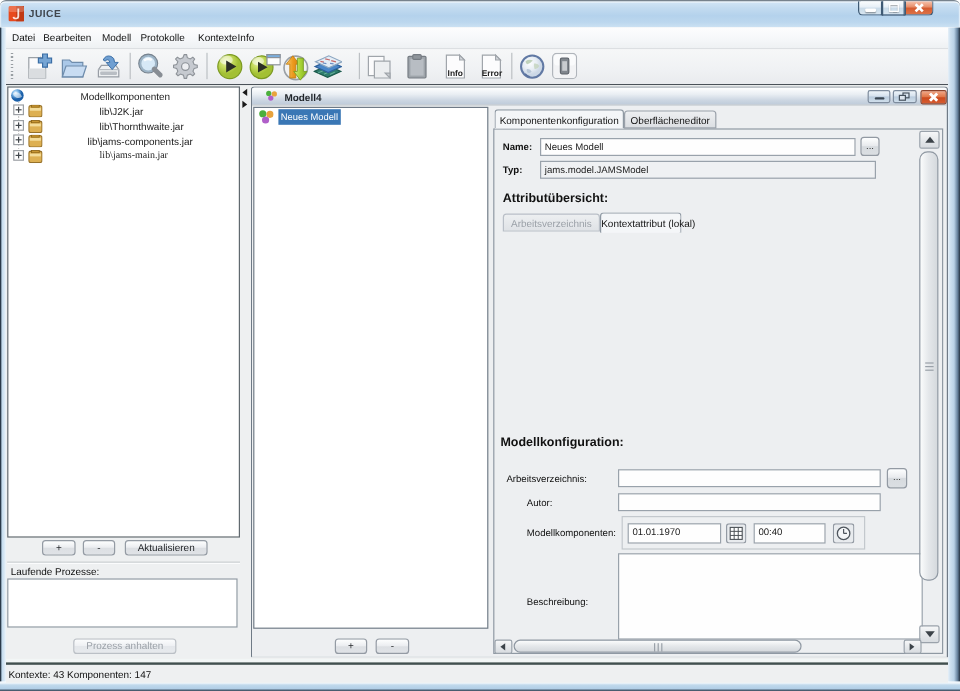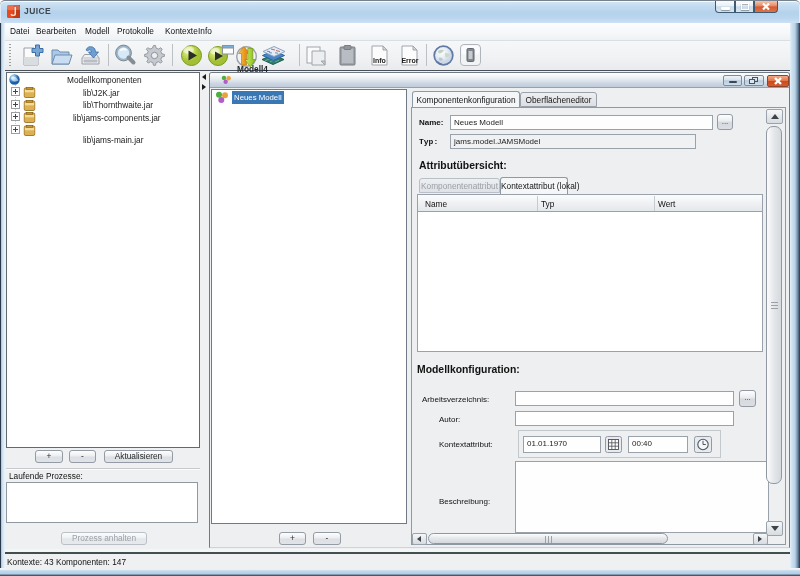--- a/index.html
+++ b/index.html
@@ -65,21 +65,21 @@
 
 #lightband { left:5px; top:549px; width:785px; height:3px; background:#f2f6f6; }
 #statusline { left:5px; top:552px; width:785px; height:1.5px; background:#41504f; }
 #statusbar { left:7px; top:557px; font-size:8.3px; color:#111; }
 
 
 #iframe { left:209px; top:72px; width:581px; height:476px; border:1px solid #6f7a86; border-bottom:1px solid #ced3d7; background:#edeff1; border-radius:3px 3px 0 0; }
 #ititle { left:210px; top:73px; width:579px; height:15px; border-radius:2px 2px 0 0;
   background:linear-gradient(180deg,#feffff 0%,#e9eef3 40%,#ccd6e2 75%,#bfccda 100%);
   border-bottom:1px solid #97a1ad; }
-#ititletext { left:237px; top:64px; font-size:8.3px; font-weight:bold; color:#1e2328; }
+#ititletext { left:237px; top:76px; font-size:8.3px; font-weight:bold; color:#1e2328; }
 .icapbtn { position:absolute; top:75px; height:11px; border:1px solid #7d8b9d; border-radius:2px; }
 .icap-glass { background:linear-gradient(180deg,#eef4f9 0%,#d6e2ee 45%,#b9cbdd 52%,#cfdeeb 100%); }
 .icap-close { background:linear-gradient(180deg,#f2a888 0%,#e2794b 45%,#cc4a1e 55%,#d65c31 100%); border-color:#8e432b; }
 
 #itree { left:211px; top:89px; width:196px; height:435px; background:#fff; border:1px solid #6f7a86; }
 #seltext { position:absolute; left:232px; top:91px; height:13px; line-height:13px; background:#3a77b5; color:#fff; font-size:7.8px; padding:0 2px; }
 
 
 .tab { position:absolute; font-size:8.3px; color:#151515; text-align:center; white-space:nowrap; }
 .tabsel { background:#f4f6f8; border:1px solid #8f99a3; border-bottom:none; border-radius:3px 3px 0 0; z-index:3; }
@@ -320,21 +320,21 @@
     </svg>
   <svg class="abs jar" style="left:23px; top:112px;" width="13" height="11" viewBox="0 0 13 12">
       <use href="#jarsym"></use>
     </svg>
   <svg class="abs jar" style="left:23px; top:124.5px;" width="13" height="11" viewBox="0 0 13 12">
       <use href="#jarsym"></use>
     </svg>
   <div class="trow" style="left:39px; top:88px;">lib\J2K.jar</div>
   <div class="trow" style="left:39px; top:100px;">lib\Thornthwaite.jar</div>
   <div class="trow" style="left:29px; top:113px;">lib\jams-components.jar</div>
-  <div class="trow" style="left:39px; top:135px;">lib\jams-main.jar</div>
+  <div class="trow" style="left:39px; top:125px;font-family:Liberation Serif, serif;">lib\jams-main.jar</div>
   <div class="nbtn" style="left:35px; top:450px; width:28px; height:13px; line-height:11px;">+</div>
   <div class="nbtn" style="left:69px; top:450px; width:27px; height:13px; line-height:11px;">-</div>
   <div class="nbtn" style="left:104px; top:450px; width:69px; height:13px; line-height:11px;">Aktualisieren</div>
   <div id="procline" class="abs"></div>
   <div id="proclabel" class="abs">Laufende Prozesse:</div>
   <div id="proclist" class="abs"></div>
   <div class="nbtn dis" style="left:61px; top:532px; width:86px; height:13px; line-height:11px;">Prozess anhalten</div>
 
   <div class="dtri" style="left:202px; top:74px; border-top:3.5px solid transparent; border-bottom:3.5px solid transparent; border-right:4.5px solid #1a1a1a;"></div>
   <div class="dtri" style="left:202px; top:84px; border-top:3.5px solid transparent; border-bottom:3.5px solid transparent; border-left:4.5px solid #1a1a1a;"></div>
@@ -372,43 +372,34 @@
   <div class="nbtn" style="left:279px; top:532px; width:27px; height:13px; line-height:11px;">+</div>
   <div class="nbtn" style="left:313px; top:532px; width:28px; height:13px; line-height:11px;">-</div>
 
   <div class="tab tabsel" style="left:412px; top:91px; width:108px; height:16px; line-height:16px;">Komponentenkonfiguration</div>
   <div class="tab tabuns" style="left:520px; top:92px; width:77px; height:15px; line-height:14px;">Oberflächeneditor</div>
   <div id="tabcontent" class="abs"></div>
 
   <div class="blabel" style="left:419px; top:118px;">Name:</div>
   <div class="tfield" style="left:450px; top:115px; width:263px; height:15px;">Neues Modell</div>
   <div class="dots" style="left:717px; top:114px; width:16px; height:16px; line-height:13px;">...</div>
-  <div class="blabel" style="left:419px; top:137px;font-family:Liberation Mono, monospace;">Typ:</div>
-  <div class="tfield gray" style="left:450px; top:134px; width:246px; height:15px;">jams.model.JAMSModel</div>
+  <div class="blabel" style="left:419px; top:137px;">Typ:</div>
+  <div class="tfield gray" style="left:450px; top:134px; width:280px; height:15px;">jams.model.JAMSModel</div>
   <div class="hlabel" style="left:419px; top:160px;">Attributübersicht:</div>
 
-  <div class="tab tabdis" style="left:419px; top:178px; width:81px; height:15px; line-height:14px;">Komponentenattribut</div>
+  <div class="tab tabdis" style="left:419px; top:178px; width:81px; height:15px; line-height:14px;">Arbeitsverzeichnis</div>
   <div class="tab tabsel" style="left:500px; top:177px; width:68px; height:17px; line-height:16px;">Kontextattribut (lokal)</div>
-  <div id="attrtable">
-    <div id="attrhead">
-      <div class="hcol" style="left:7px;">Name</div>
-      <div class="hcol" style="left:123px;">Typ</div>
-      <div class="hcol" style="left:240px;">Wert</div>
-      <div class="hsep" style="left:119px;"></div>
-      <div class="hsep" style="left:236px;"></div>
-    </div>
-  </div>
 
   <div class="hlabel" style="left:417px; top:364px;">Modellkonfiguration:</div>
   <div class="plabel" style="left:422px; top:395px;">Arbeitsverzeichnis:</div>
   <div class="tfield" style="left:515px; top:391px; width:219px; height:15px;"></div>
   <div class="dots" style="left:739px; top:390px; width:17px; height:17px; line-height:14px;">...</div>
   <div class="plabel" style="left:439px; top:415px;">Autor:</div>
   <div class="tfield" style="left:515px; top:411px; width:219px; height:15px;"></div>
-  <div class="plabel" style="left:439px; top:440px;">Kontextattribut:</div>
+  <div class="plabel" style="left:439px; top:440px;">Modellkomponenten:</div>
   <div class="abs" style="left:518px; top:430px; width:203px; height:28px; border:1px solid #c3c8cd;"></div>
   <div class="tfield" style="left:523px; top:436px; width:78px; height:17px;">01.01.1970</div>
   <svg class="abs" style="left:605px; top:436px;" width="17" height="17" viewBox="0 0 17 17">
     <rect x="0.5" y="0.5" width="16" height="16" rx="2" fill="#e8ebee" stroke="#939aa3"></rect>
     <rect x="3.5" y="3.5" width="10" height="10" fill="#fff" stroke="#4a4f54" stroke-width=".9"></rect>
     <path d="M3.5 6.8 h10 M3.5 10.2 h10 M6.8 3.5 v10 M10.2 3.5 v10" stroke="#4a4f54" stroke-width=".8" fill="none"></path>
   </svg>
   <div class="tfield" style="left:628px; top:436px; width:60px; height:17px;">00:40</div>
   <svg class="abs" style="left:694px; top:436px;" width="18" height="17" viewBox="0 0 18 17">
     <rect x="0.5" y="0.5" width="17" height="16" rx="2" fill="#e8ebee" stroke="#939aa3"></rect>

